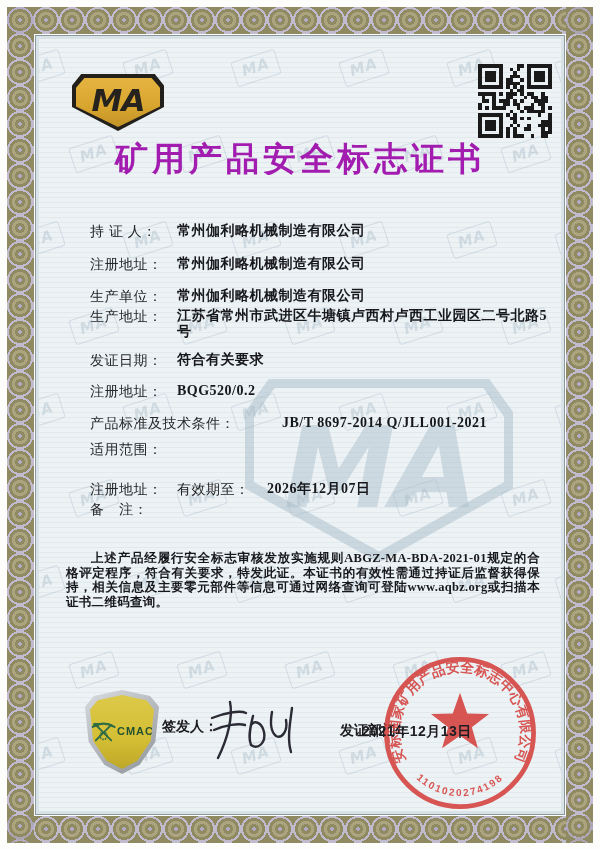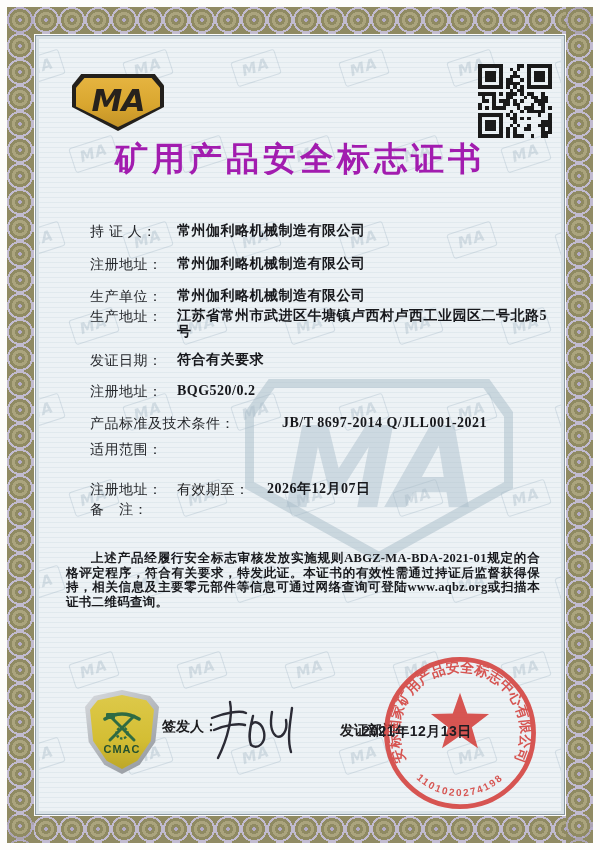--- a/index.html
+++ b/index.html
@@ -68,21 +68,21 @@
     font-family:"Liberation Serif",serif;font-weight:700;font-size:12.5px;
     line-height:14.5px;text-align:justify;text-indent:2em;color:#17181c;letter-spacing:.3px;}
   
   .cmac{position:absolute;left:85px;top:690px;width:74px;height:84px;
     background:linear-gradient(145deg,#d8dbdf,#8f949a);
     clip-path:polygon(50% 0,88% 7%,100% 20%,95% 62%,74% 89%,50% 100%,26% 89%,5% 62%,0 20%,12% 7%);
     filter:drop-shadow(1px 2px 2px rgba(0,0,0,.25));}
   .cmac-in{position:absolute;inset:5px;
     background:linear-gradient(180deg,#ddc94a,var(--shield-yellow,#D4BE34) 60%,#bda727);
     clip-path:polygon(50% 0,88% 7%,100% 20%,95% 62%,74% 89%,50% 100%,26% 89%,5% 62%,0 20%,12% 7%);
-    display:flex;flex-direction:column;align-items:center;justify-content:center;}
+    display:flex;flex-direction:row;align-items:center;justify-content:center;}
   .cmac-label{font-size:11px;font-weight:900;letter-spacing:1px;color:#24512f;margin-top:-2px;}
   .signer-lbl{position:absolute;left:162px;top:718px;font-size:14px;font-weight:700;}
   .signature{position:absolute;left:200px;top:694px;}
   .issuer-lbl{position:absolute;left:300px;top:722px;font-size:14px;font-weight:700;margin-left:40px;}
   .stamp{position:absolute;left:374px;top:647px;opacity:.88;}
   .stamp-date{position:absolute;left:362px;top:723px;z-index:5;font-size:14px;
     font-weight:700;color:#1d1d22;letter-spacing:.5px;}
 </style>
 </head>
 <body>

